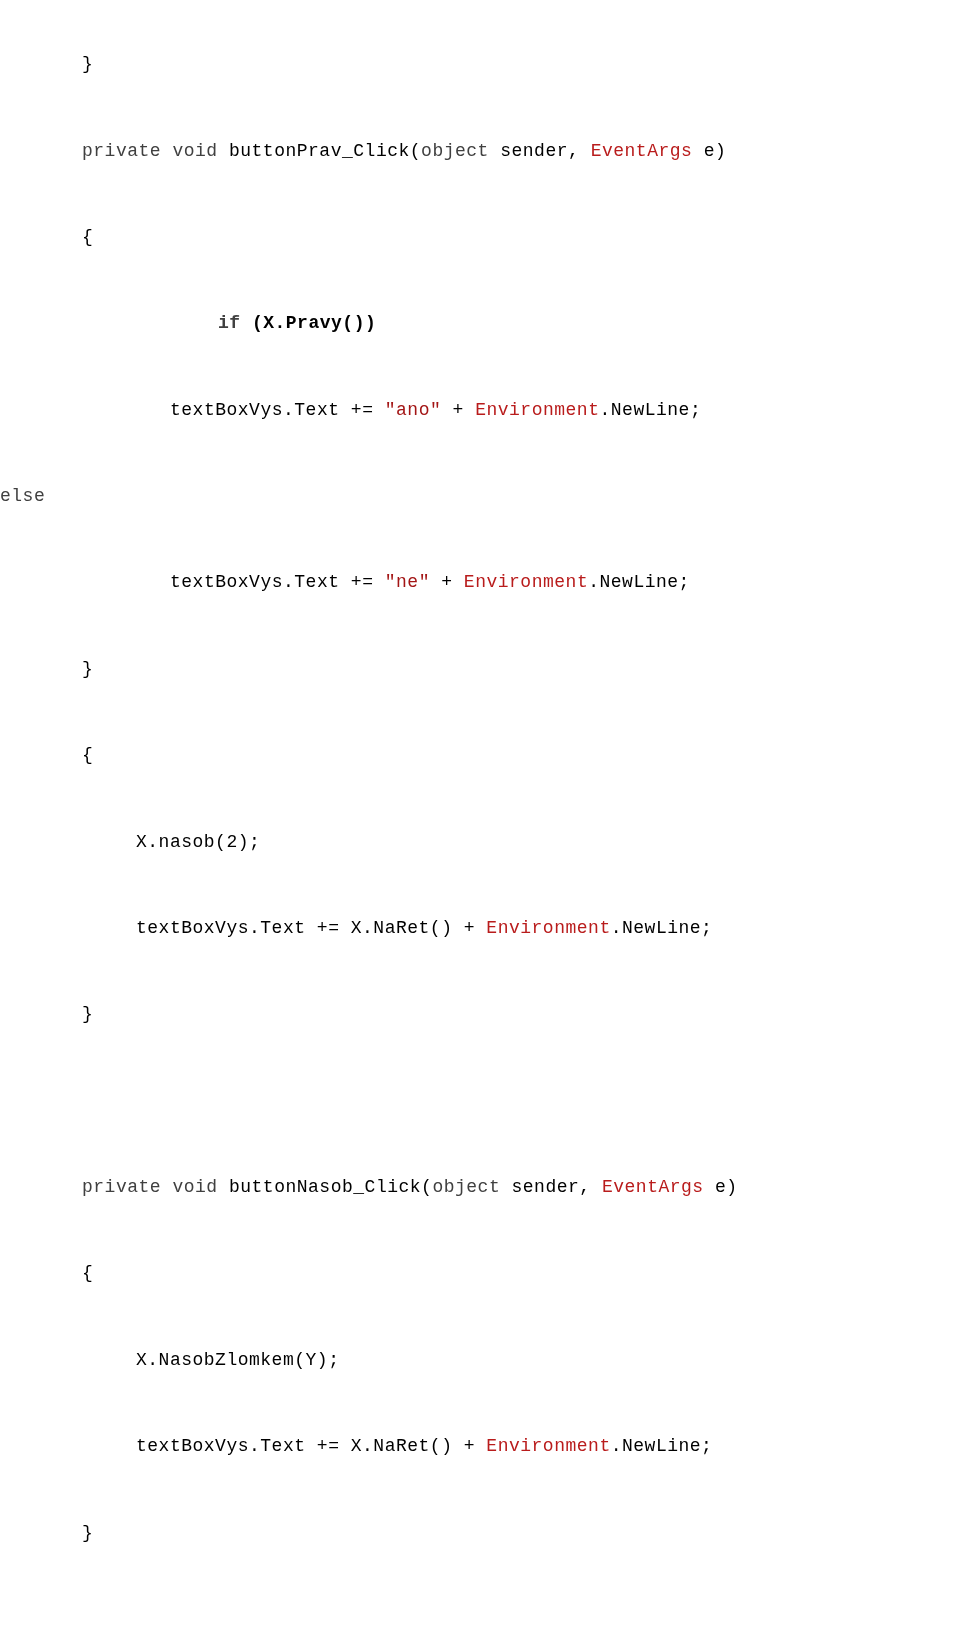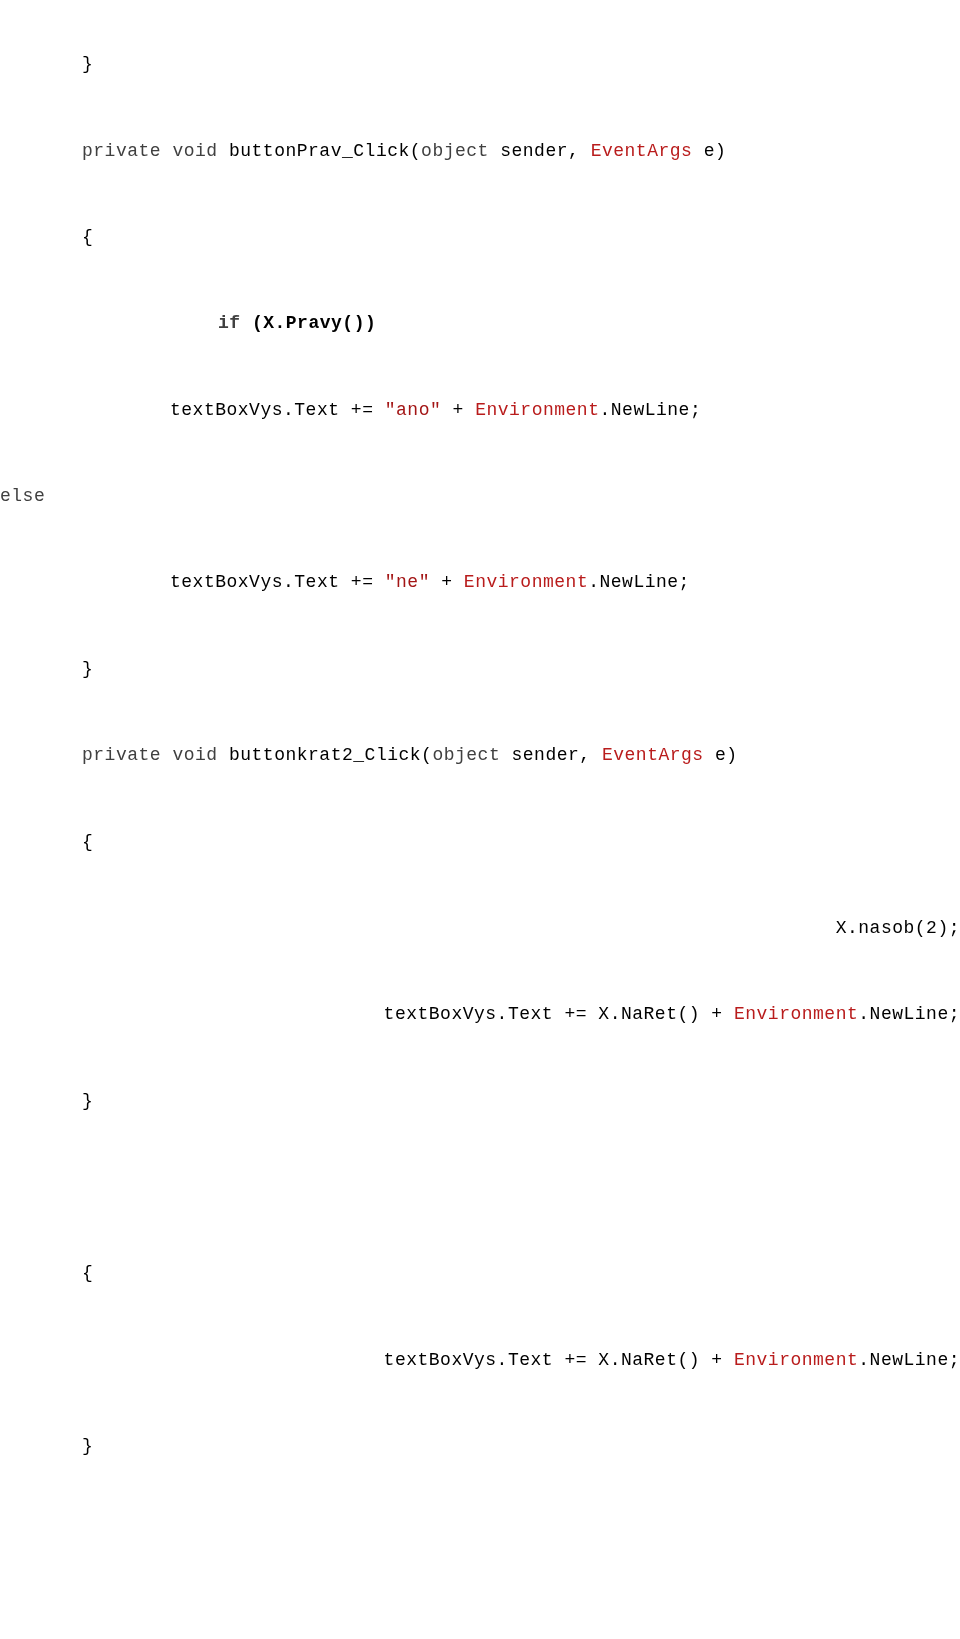--- a/index.html
+++ b/index.html
@@ -15,44 +15,45 @@
   }
   .code-area {
     padding: 0 0 40px 0;
     white-space: pre;
   }
   .line { display: block; }
   .kw { color: #404040; }
   .type { color: #b91c1c; }
   .str { color: #a31515; }
   .i2 { padding-left: 82px; }
-  .i3 { padding-left: 136px; text-align: right; }
+  .i3 { padding-left: 136px; }
   .i4 { padding-left: 170px; }
   .i5 { padding-left: 218px; font-weight: bold; }
   .i6 { }
 </style>
 </head>
 <body>
 
 <div class="code-area">
 <span class="line i2">}</span>
 <span class="line i2"><span class="kw">private</span> <span class="kw">void</span><span> buttonPrav_Click(</span><span class="kw">object</span><span> sender, </span><span class="type">EventArgs</span><span> e)</span></span>
 <span class="line i2">{</span>
 <span class="line i5"><span class="kw">if</span><span> (X.Pravy())</span></span>
 <span class="line i4"><span>textBoxVys.Text += </span><span class="str">"ano"</span><span> + </span><span class="type">Environment</span><span>.NewLine;</span></span>
 <span class="line i6"><span class="kw">else</span></span>
 <span class="line i4"><span>textBoxVys.Text += </span><span class="str">"ne"</span><span> + </span><span class="type">Environment</span><span>.NewLine;</span></span>
 <span class="line i2">}</span>
-<span class="line i2"><span class="kw">private</span> <span class="kw">void</span><span> buttonkrat2_Click(</span><span class="kw">object</span><span> sender, </span><span class="type">EventArgs</span><span> e)</span></span>
 <span class="line i2">{</span>
 <span class="line i3">X.nasob(2);</span>
 <span class="line i3"><span>textBoxVys.Text += X.NaRet() + </span><span class="type">Environment</span><span>.NewLine;</span></span>
 <span class="line i2">}</span>
 <span class="line"> </span>
+<span class="line i2"><span class="kw">private</span> <span class="kw">void</span><span> buttonNasob_Click(</span><span class="kw">object</span><span> sender, </span><span class="type">EventArgs</span><span> e)</span></span>
 <span class="line i2">{</span>
+<span class="line i3">X.NasobZlomkem(Y);</span>
 <span class="line i3"><span>textBoxVys.Text += X.NaRet() + </span><span class="type">Environment</span><span>.NewLine;</span></span>
 <span class="line i2">}</span>
 
 
 
 
 
 </div>
 
 </body></html>

